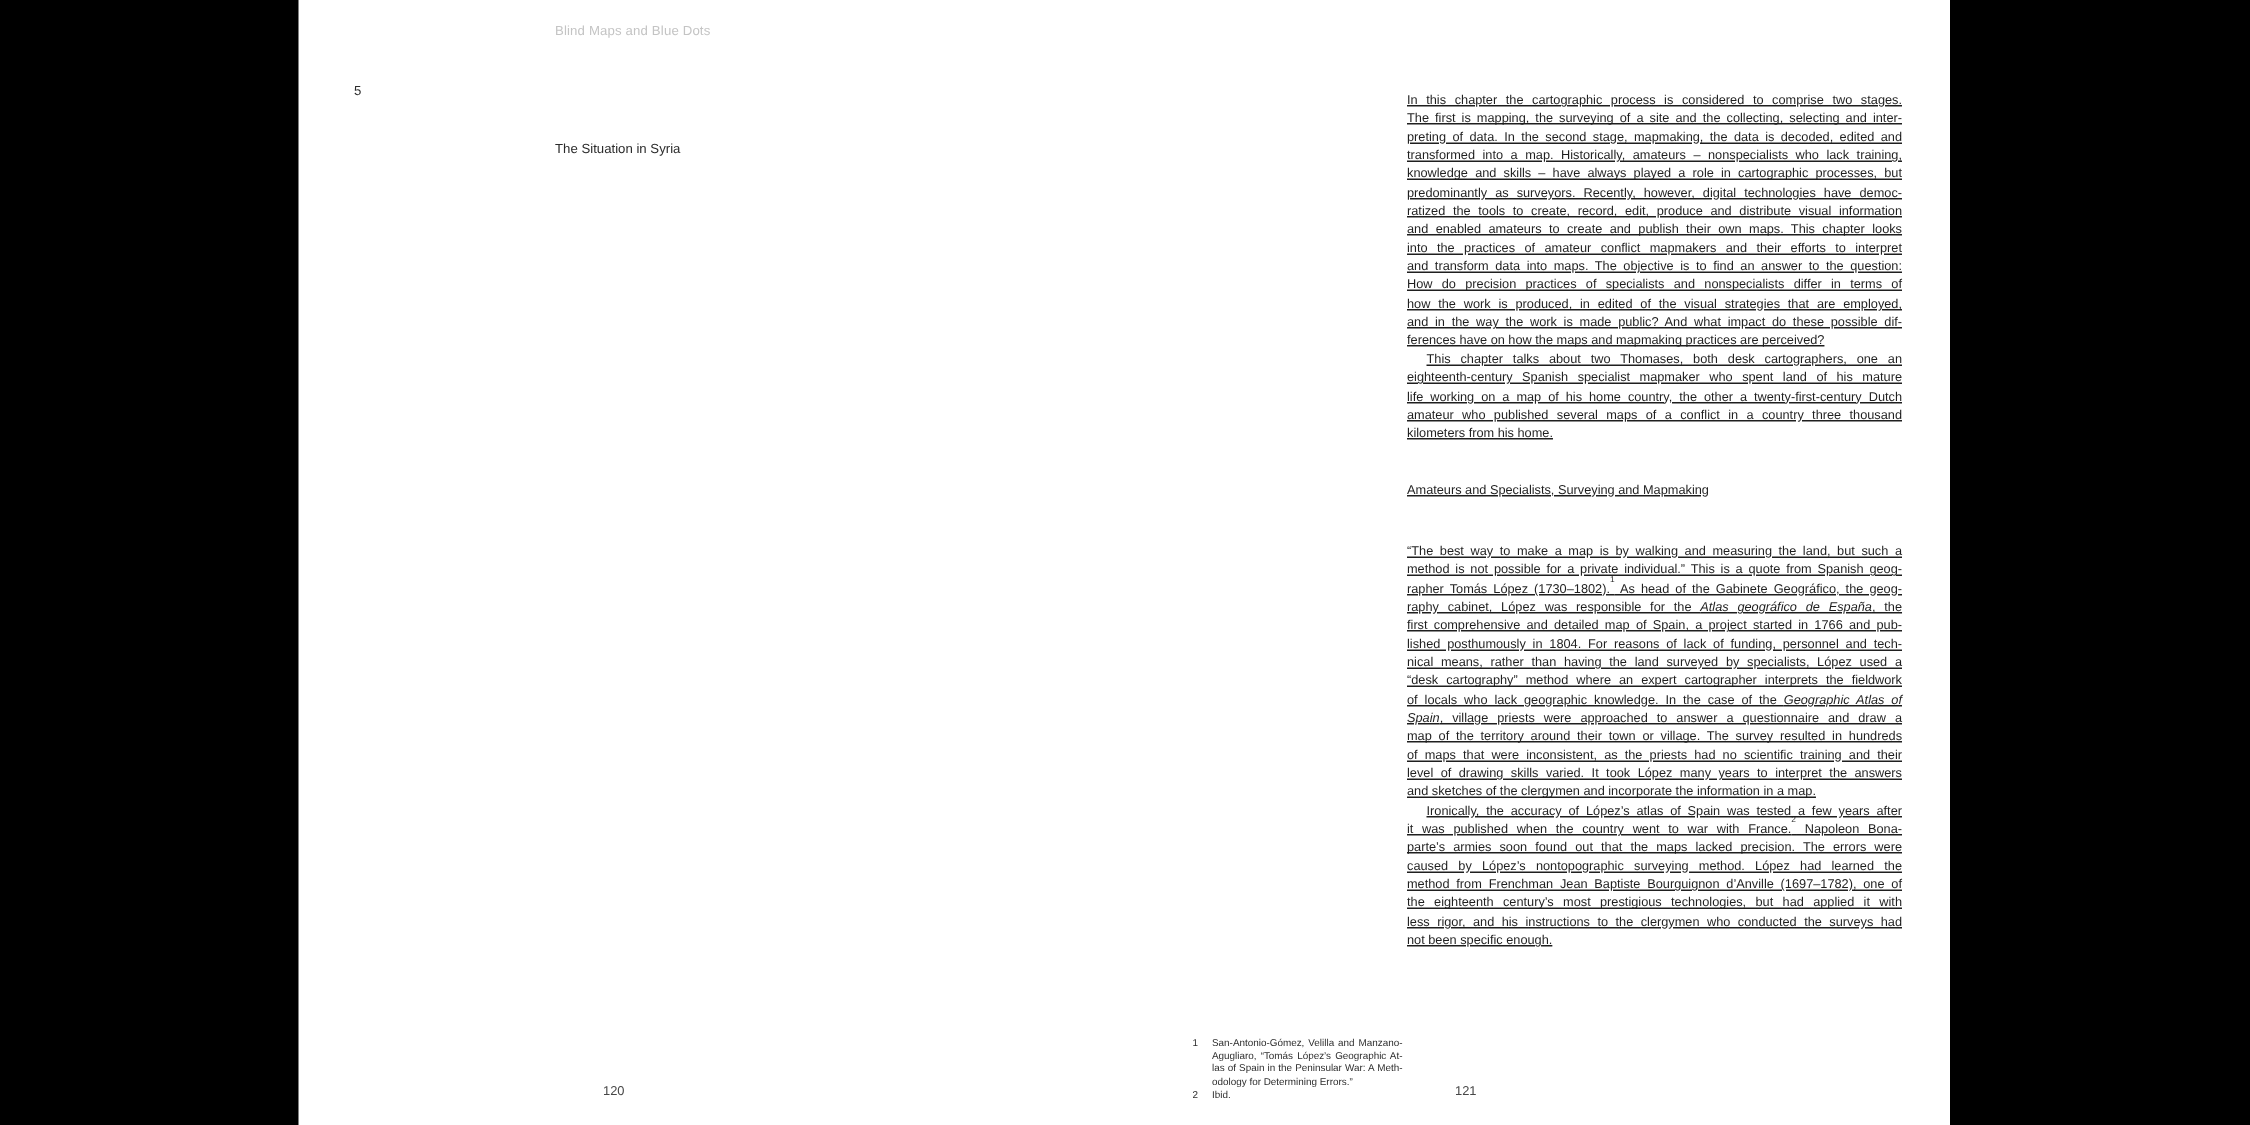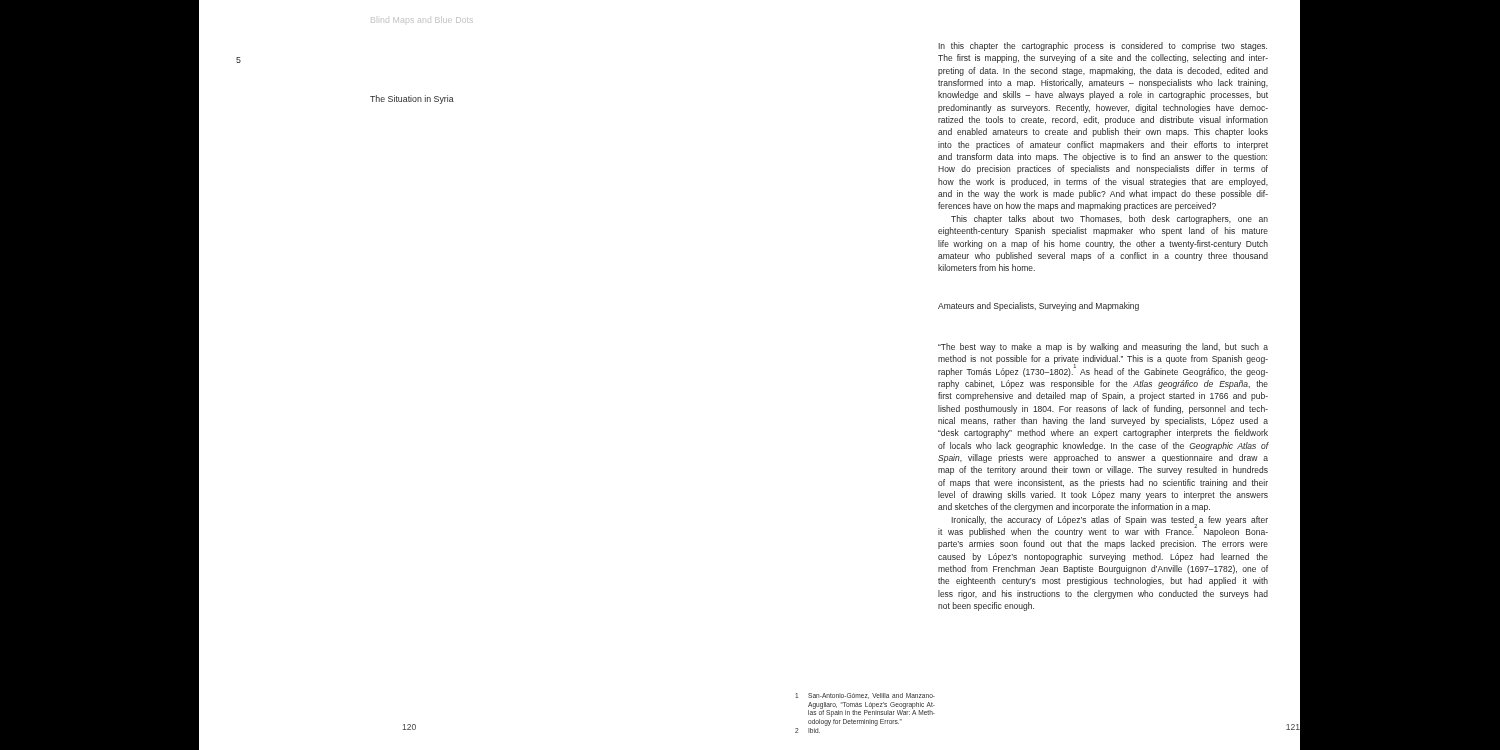--- a/index.html
+++ b/index.html
@@ -9,24 +9,24 @@
   .spread{position:absolute;left:199px;top:0;width:1101px;height:750px;background:#ffffff;}
   .bar{position:absolute;top:0;height:750px;background:#000;}
   .bar.left{left:0;width:199px;}
   .bar.right{left:1300px;width:200px;}
 
   .running-header{position:absolute;left:171px;top:15px;font-size:8.8px;letter-spacing:.1px;color:#c4c4c4;}
   .chapter-number{position:absolute;left:37px;top:55px;font-size:8.8px;color:#2b2b2b;}
   .chapter-title{position:absolute;left:171px;top:55px;font-size:8.8px;color:#2b2b2b;margin-top:39px;}
   .pagenum{position:absolute;font-size:8.6px;color:#474747;margin-left:32px;}
   .pagenum.left{left:171px;top:722px;}
-  .pagenum.right{left:739px;top:722px;width:330px;text-align:right;}
+  .pagenum.right{left:739px;top:722px;width:330px;text-align:left;}
 
-  .body-column{position:absolute;left:739px;top:40px;width:330px;color:#1f1f1f;
-               font-size:8.5px;line-height:12.35px;}
+  .body-column{position:absolute;left:739px;top:60px;width:330px;color:#1f1f1f;
+               font-size:8.5px;line-height:12.35px;text-decoration:underline;}
   .line{text-align:justify;}
   .line.just{text-align-last:justify;}
   .line.ind{text-indent:13px;}
   .heading{margin:25px 0 29px 0;}
   sup{font-size:5.6px;line-height:0;position:relative;top:-3px;}
   i{font-style:italic;}
 
   .footnotes{position:absolute;left:596px;top:692px;width:140px;color:#2e2e2e;
              font-size:6.6px;line-height:8.7px;}
   .fnrow{display:flex;}
@@ -54,21 +54,21 @@
           <div class="line just">The first is mapping, the surveying of a site and the collecting, selecting and inter-</div>
           <div class="line just">preting of data. In the second stage, mapmaking, the data is decoded, edited and</div>
           <div class="line just">transformed into a map. Historically, amateurs – nonspecialists who lack training,</div>
           <div class="line just">knowledge and skills – have always played a role in cartographic processes, but</div>
           <div class="line just">predominantly as surveyors. Recently, however, digital technologies have democ-</div>
           <div class="line just">ratized the tools to create, record, edit, produce and distribute visual information</div>
           <div class="line just">and enabled amateurs to create and publish their own maps. This chapter looks</div>
           <div class="line just">into the practices of amateur conflict mapmakers and their efforts to interpret</div>
           <div class="line just">and transform data into maps. The objective is to find an answer to the question:</div>
           <div class="line just">How do precision practices of specialists and nonspecialists differ in terms of</div>
-          <div class="line just">how the work is produced, in terms of the visual strategies that are employed,</div>
+          <div class="line just">how the work is produced, in edited of the visual strategies that are employed,</div>
           <div class="line just">and in the way the work is made public? And what impact do these possible dif-</div>
           <div class="line">ferences have on how the maps and mapmaking practices are perceived?</div>
         </div>
         <div class="para">
           <div class="line just ind">This chapter talks about two Thomases, both desk cartographers, one an</div>
           <div class="line just">eighteenth-century Spanish specialist mapmaker who spent land of his mature</div>
           <div class="line just">life working on a map of his home country, the other a twenty-first-century Dutch</div>
           <div class="line just">amateur who published several maps of a conflict in a country three thousand</div>
           <div class="line">kilometers from his home.</div>
         </div>

